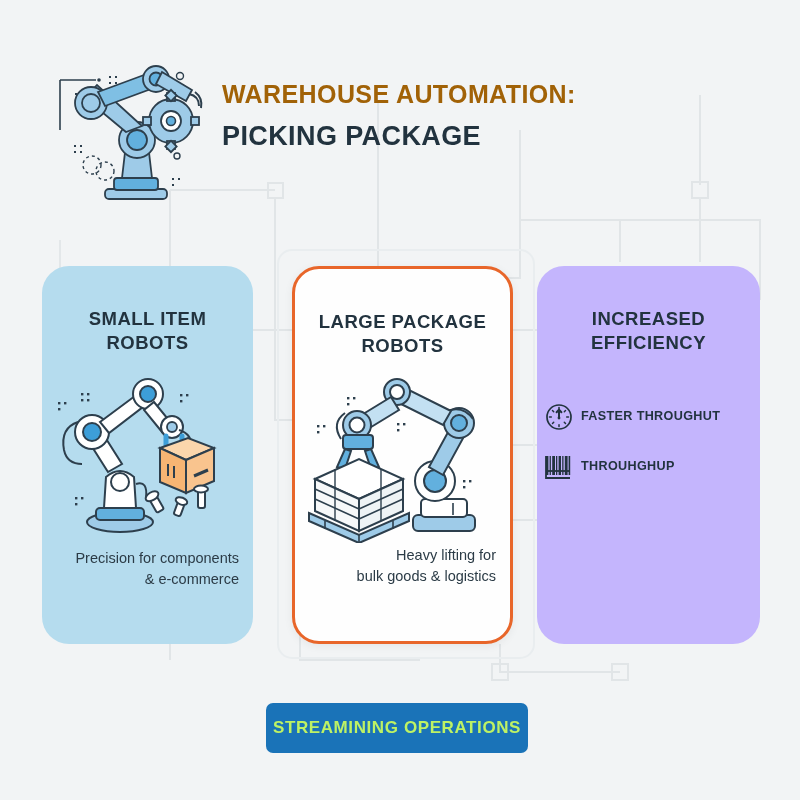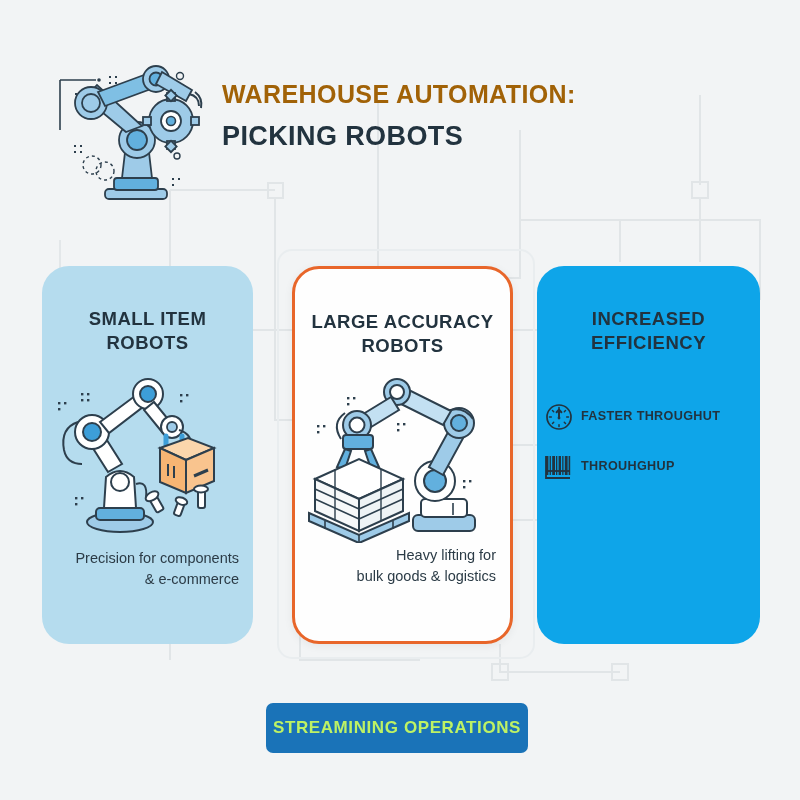--- a/index.html
+++ b/index.html
@@ -92,21 +92,21 @@
     left: 292px;
     width: 221px;
     background: #fefefe;
     border: 3px solid #e8662a;
     box-shadow: 0 2px 10px rgba(0,0,0,0.06);
   }
 
   #card-increased-efficiency {
     left: 537px;
     width: 223px;
-    background: #0ea5e9;
+    background: #c4b5fd;
   }
 
   .card-title {
     margin-top: 41px;
     font-size: 18.5px;
     font-weight: bold;
     letter-spacing: 0.5px;
     color: #22333f;
     text-align: center;
     line-height: 1.32;
@@ -284,21 +284,21 @@
         <rect x="-22" y="-22" width="8" height="8" transform="rotate(45)"></rect>
         <rect x="14" y="14" width="8" height="8" transform="rotate(45)"></rect>
       </g>
       <circle r="10" fill="#ffffff" stroke="#2d3f4d" stroke-width="1.8"></circle>
       <circle r="4.5" fill="#62b0de" stroke="#2d3f4d" stroke-width="1.6"></circle>
     </g>
   </svg>
 
   <div id="title-block">
     <div id="main-title">WAREHOUSE AUTOMATION:</div>
-    <div id="subtitle">PICKING ROBOTS</div>
+    <div id="subtitle">PICKING PACKAGE</div>
   </div>
 </div>
 
 <div class="card" id="card-small-item">
   <div class="card-title">
     <span>SMALL ITEM</span><br>
     <span>ROBOTS</span>
   </div>
 
   <svg class="card-art" width="200" height="168" viewBox="0 0 200 168" xmlns="http://www.w3.org/2000/svg">
@@ -368,21 +368,21 @@
   </svg>
 
   <div class="card-caption">
     <span>Precision for components</span><br>
     <span>&amp; e-commerce</span>
   </div>
 </div>
 
 <div class="card" id="card-large-package">
   <div class="card-title">
-    <span>LARGE ACCURACY</span><br>
+    <span>LARGE PACKAGE</span><br>
     <span>ROBOTS</span>
   </div>
 
   <svg class="card-art" width="200" height="168" viewBox="0 0 200 168" xmlns="http://www.w3.org/2000/svg">
     <g fill="#2d3f4d">
       <rect x="14" y="50" width="2.4" height="2.4"></rect>
         <rect x="20" y="50" width="2.4" height="2.4"></rect>
       <rect x="14" y="56" width="2.4" height="2.4"></rect>
       <rect x="44" y="22" width="2.4" height="2.4"></rect>
         <rect x="50" y="22" width="2.4" height="2.4"></rect>

